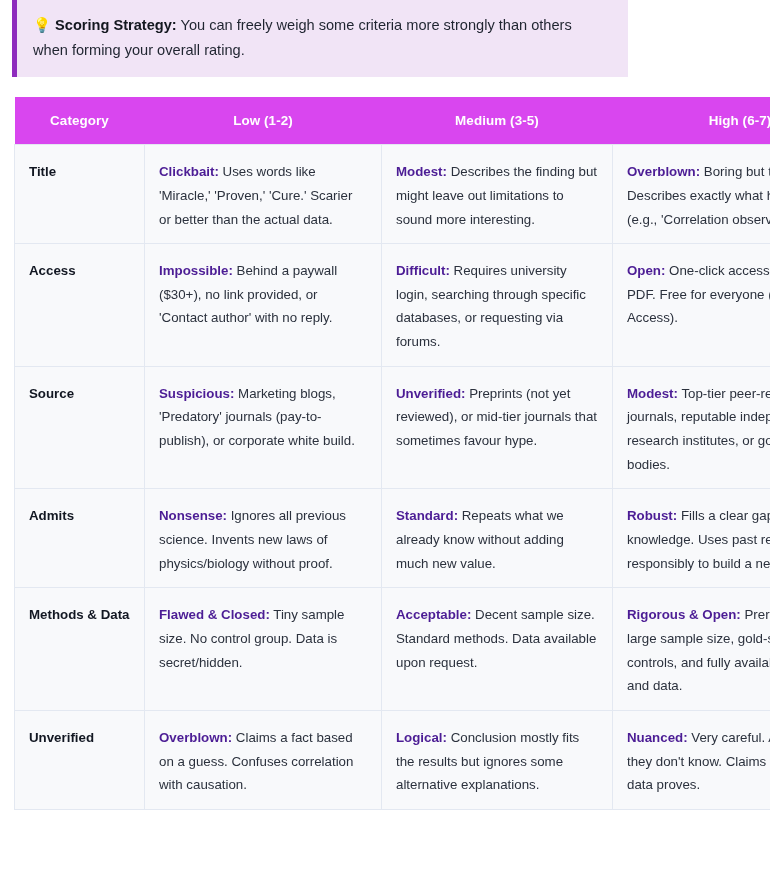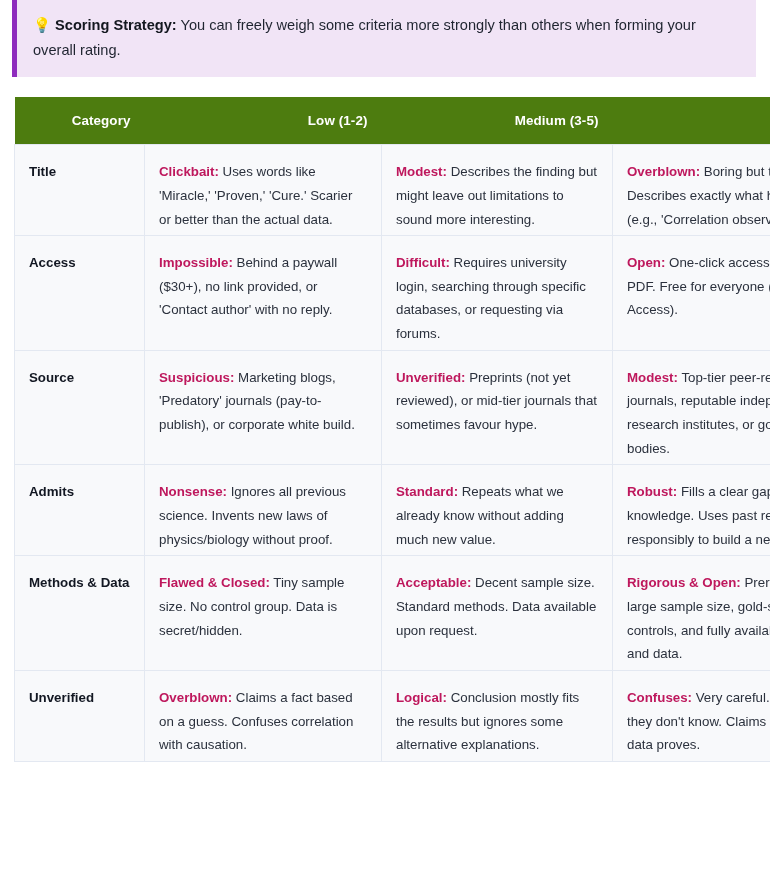--- a/index.html
+++ b/index.html
@@ -15,21 +15,21 @@
     overflow: hidden;
   }
 
   
   .callout {
     margin: 0 14px 0 12px;
     background: #f1e4f6;
     border-left: 5px solid #8e2cbd;
     padding: 13px 18px 14px 16px;
     box-sizing: border-box;
-    width: 744px;
+    width: 616px;
   }
   .callout-text {
     font-size: 14.6px;
     line-height: 1.72;
     color: #1f2430;
     margin: 0;
   }
   .callout-icon {
     font-size: 14.5px;
     margin-right: 4px;
@@ -43,54 +43,54 @@
   .table-wrap {
     margin: 20px 15px 0 14px;
     width: 741px;
   }
   table.rubric {
     border-collapse: collapse;
     width: 741px;
     table-layout: fixed;
   }
   table.rubric thead th {
-    background: #4d7c0f;
+    background: #d946ef;
     color: #ffffff;
     font-size: 13.4px;
     font-weight: bold;
-    text-align: right;
+    text-align: center;
     padding: 16px 14px 16px 14px;
     border: none;
     vertical-align: middle;
     letter-spacing: 0.1px;
   }
   table.rubric tbody td {
     background: #f8f9fb;
     border: 1px solid #e3e8f1;
     border-left: none;
     border-right: 1px solid #e3e8f1;
-    padding: 15px 14px 4px 14px;
+    padding: 15px 14px 12px 14px;
     vertical-align: top;
     font-size: 13.3px;
     line-height: 1.78;
     color: #2b313d;
   }
   table.rubric tbody tr td:first-child {
     border-left: 1px solid #e3e8f1;
     font-weight: bold;
     color: #121722;
   }
   .col-cat   { width: 102px; }
   .col-low   { width: 209px; }
   .col-med   { width: 203px; }
   .col-high  { width: 227px; }
 
   td b.lead {
     font-weight: bold;
-    color: #be185d;
+    color: #4c1d95;
   }
 </style>
 </head>
 <body>
 
 <div class="callout">
   <p class="callout-text"><span class="callout-icon">💡</span><span class="callout-label">Scoring Strategy:</span><span> You can freely weigh some criteria more strongly than others when forming your overall rating.</span></p>
 </div>
 
 <div class="table-wrap">
@@ -137,17 +137,17 @@
         <td class="col-cat">Methods &amp; Data</td>
         <td class="col-low"><b class="lead">Flawed &amp; Closed:</b><span> Tiny sample size. No control group. Data is secret/hidden.</span></td>
         <td class="col-med"><b class="lead">Acceptable:</b><span> Decent sample size. Standard methods. Data available upon request.</span></td>
         <td class="col-high"><b class="lead">Rigorous &amp; Open:</b><span> Preregistration, large sample size, gold-standard controls, and fully available materials and data.</span></td>
       </tr>
 
       <tr>
         <td class="col-cat">Unverified</td>
         <td class="col-low"><b class="lead">Overblown:</b><span> Claims a fact based on a guess. Confuses correlation with causation.</span></td>
         <td class="col-med"><b class="lead">Logical:</b><span> Conclusion mostly fits the results but ignores some alternative explanations.</span></td>
-        <td class="col-high"><b class="lead">Confuses:</b><span> Very careful. Admits what they don't know. Claims only what the data proves.</span></td>
+        <td class="col-high"><b class="lead">Nuanced:</b><span> Very careful. Admits what they don't know. Claims only what the data proves.</span></td>
       </tr>
     </tbody>
   </table>
 </div>
 
 </body></html>

